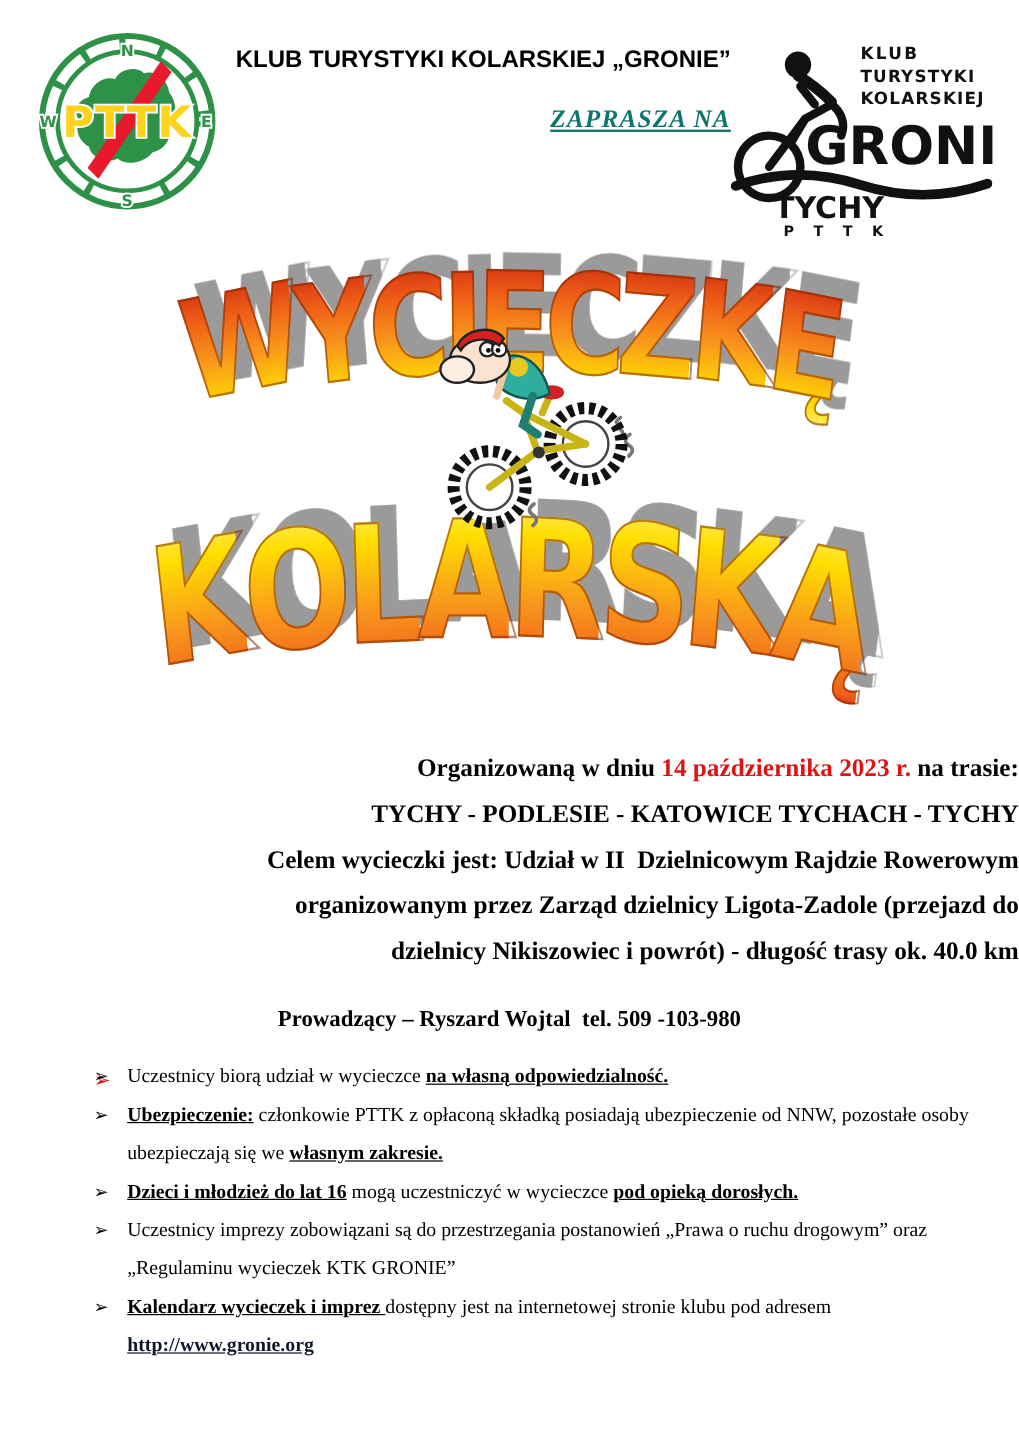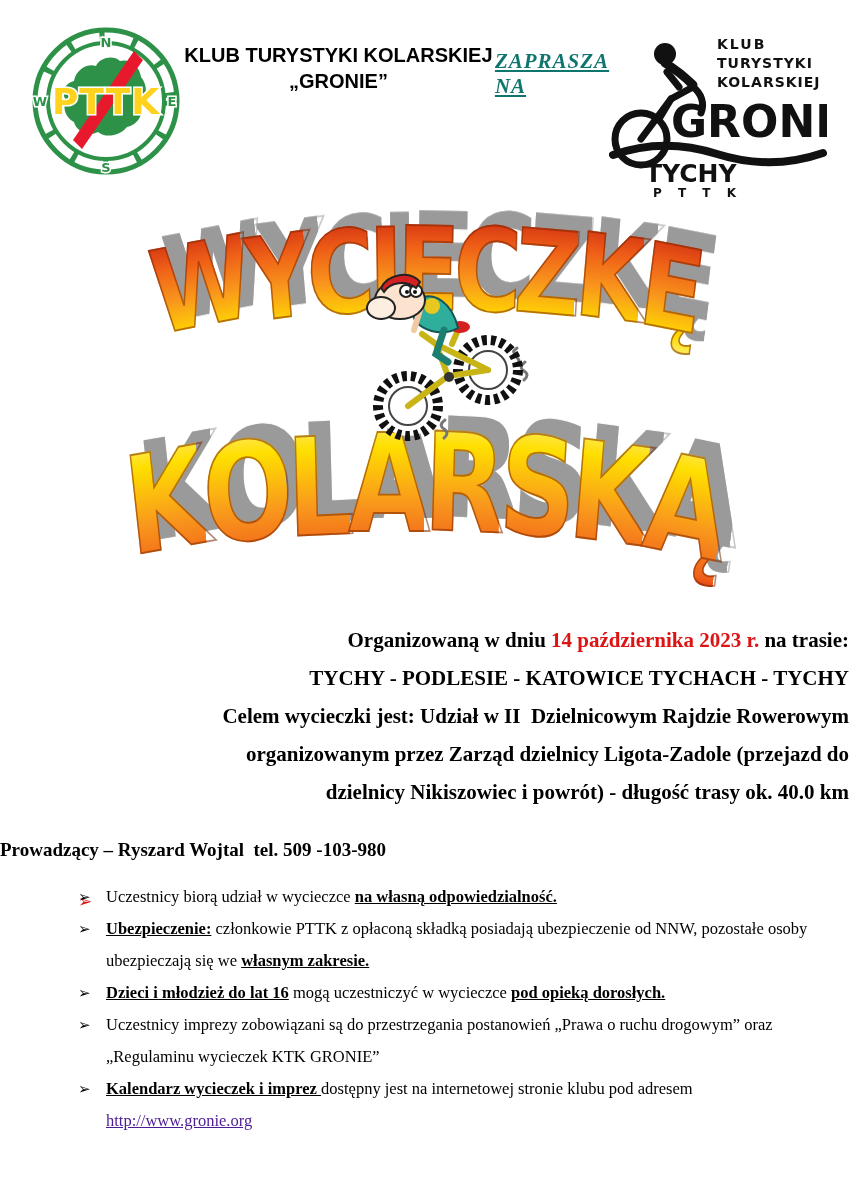--- a/index.html
+++ b/index.html
@@ -8,21 +8,21 @@
     background:#ffffff;
     font-family:"Liberation Serif", serif;
     color:#111;
     position:relative;
     overflow:hidden;
   }
 
   
   .header{display:flex;align-items:flex-start;padding:25px 22px 0 30px;}
   .pttk-logo{flex:0 0 152px;height:152px;}
-  .header-center{flex:1;display:flex;flex-direction:row;align-items:center;}
+  .header-center{flex:1;display:flex;flex-direction:column;align-items:flex-end;}
   .club-lines{margin-top:12px;text-align:center;
     font-family:"Liberation Sans", sans-serif;font-weight:bold;
     font-size:20px;line-height:26px;color:#000;}
   .invite{margin-top:24px;
     font-family:"Liberation Serif", serif;font-weight:bold;font-style:italic;
     font-size:21px;text-decoration:underline;letter-spacing:1px;color:#0f766e;}
   .gronie-logo{flex:0 0 218px;height:172px;margin-top:2px;}
 
   
   .wordart{text-align:center;font-family:"DejaVu Sans", sans-serif;font-weight:bold;
@@ -54,31 +54,31 @@
   .t2 .lt:nth-child(6){transform:translateY(-1px) rotate(4deg);}
   .t2 .lt:nth-child(7){transform:translateY(4px)  rotate(6deg);}
   .t2 .lt:nth-child(8){transform:translateY(14px) rotate(9deg);}
 
   .cyclist{position:absolute;left:348px;top:258px;width:188px;height:188px;}
 
   
   .details{margin-top:48px;text-align:right;font-weight:bold;
     font-size:21px;line-height:38px;color:#000;}
   .red{color:#dd1414;}
-  .leader{margin-top:28px;font-weight:bold;font-size:19px;color:#000;}
+  .leader{margin-top:28px;text-align:center;font-weight:bold;font-size:19px;color:#000;}
 
   
   .bullets{margin:20px 38px 0 78px;font-size:16.5px;line-height:32px;color:#000;}
   .bullet{position:relative;padding-left:28px;}
   .marker{position:absolute;left:0;top:0;font-family:"DejaVu Sans", sans-serif;
     font-size:15px;color:#000;}
   .em{font-weight:bold;text-decoration:underline;}
   .bullet-red{font-weight:bold;font-size:19px;color:#dd1414;line-height:36px;}
   .bullet-red .marker{color:#dd1414;font-size:17px;top:2px;}
-  .link-line{display:block;font-weight:normal;text-decoration:underline;color:#4c1d95;}
+  .link-line{display:block;font-weight:bold;text-decoration:underline;color:#0f172a;}
 </style>
 </head>
 <body>
 
 <div class="header">
 
   <svg class="pttk-logo" viewBox="0 0 152 152">
     <circle cx="76" cy="76" r="71" fill="none" stroke="#2d9247" stroke-width="5"></circle>
     <circle cx="76" cy="76" r="58" fill="none" stroke="#2d9247" stroke-width="4"></circle>
     <circle cx="76" cy="76" r="64.5" fill="none" stroke="#2d9247" stroke-width="11" stroke-dasharray="5 28"></circle>

